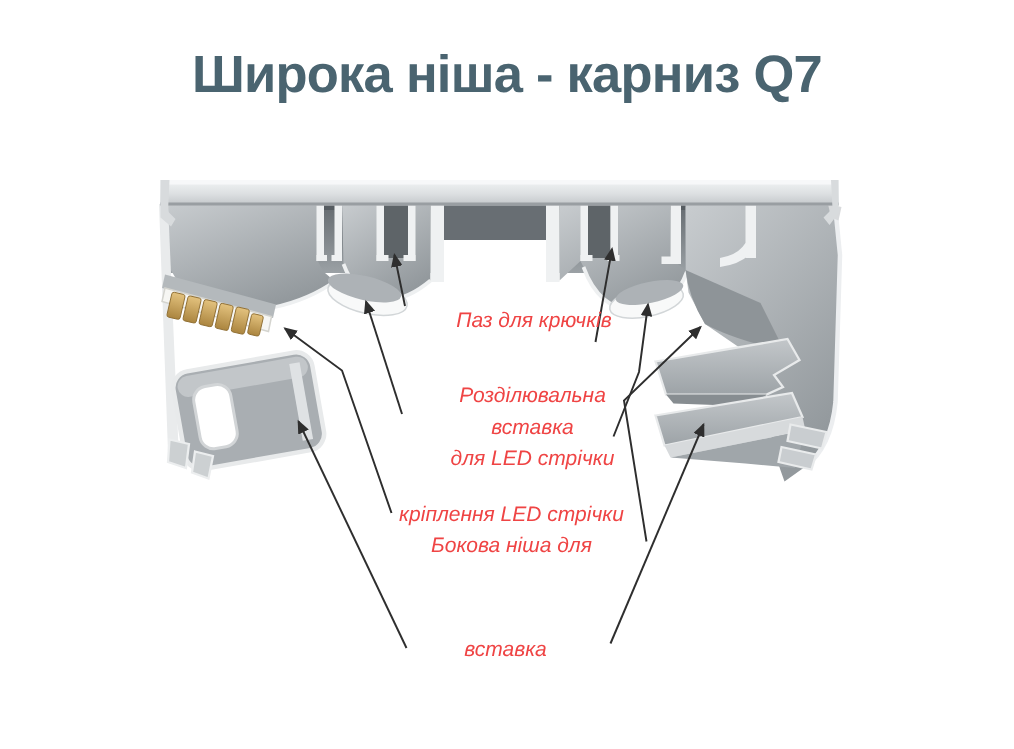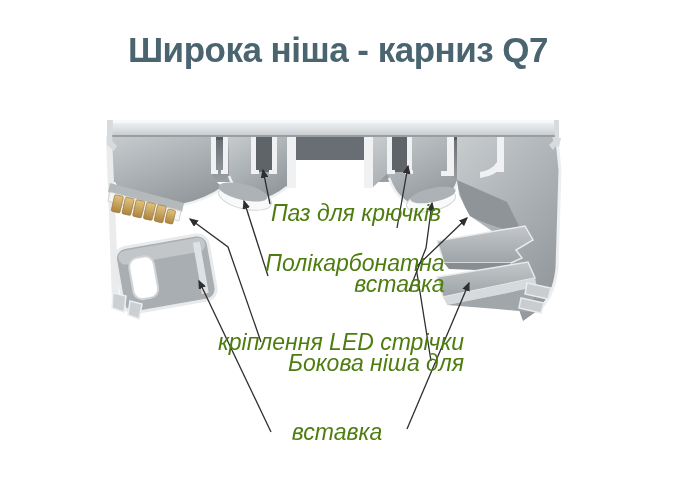--- a/index.html
+++ b/index.html
@@ -7,22 +7,22 @@
     position:relative;width:588px;height:499px;background:#ffffff;overflow:hidden;
     font-family:"Liberation Sans", sans-serif;
   }
   .title{
     position:absolute;left:0;top:30px;width:676px;text-align:center;
     font-size:35px;font-weight:bold;letter-spacing:-0.5px;color:#4a6470;
   }
   .diagram-svg{position:absolute;left:0;top:0;}
   .callout{
     position:absolute;transform:translateX(-50%);
-    font-style:italic;font-size:23px;line-height:21px;color:#4d7c0f;
-    text-align:right;white-space:nowrap;
+    font-style:italic;font-size:14px;line-height:21px;color:#ef4444;
+    text-align:center;white-space:nowrap;
   }
   .callout-groove{left:356px;top:203px;}
   .callout-poly{left:355px;top:253px;}
   .callout-side{left:341px;top:332px;}
   .callout-divider{left:337px;top:422px;}
 </style>
 </head>
 <body>
 
 <div class="page">
@@ -180,22 +180,23 @@
       <line x1="271" y1="432" x2="199" y2="281" marker-end="url(#ah)"></line>
       <line x1="407" y1="429" x2="469" y2="283" marker-end="url(#ah)"></line>
     </g>
   </svg>
 
   <div class="callout callout-groove">
     <div>Паз для крючків</div>
   </div>
 
   <div class="callout callout-poly">
-    <div>Полікарбонатна</div>
+    <div>Розділювальна</div>
     <div>вставка</div>
+    <div>для LED стрічки</div>
   </div>
 
   <div class="callout callout-side">
     <div>кріплення LED стрічки</div>
     <div>Бокова ніша для</div>
   </div>
 
   <div class="callout callout-divider">
     <div>вставка</div>
   </div>

